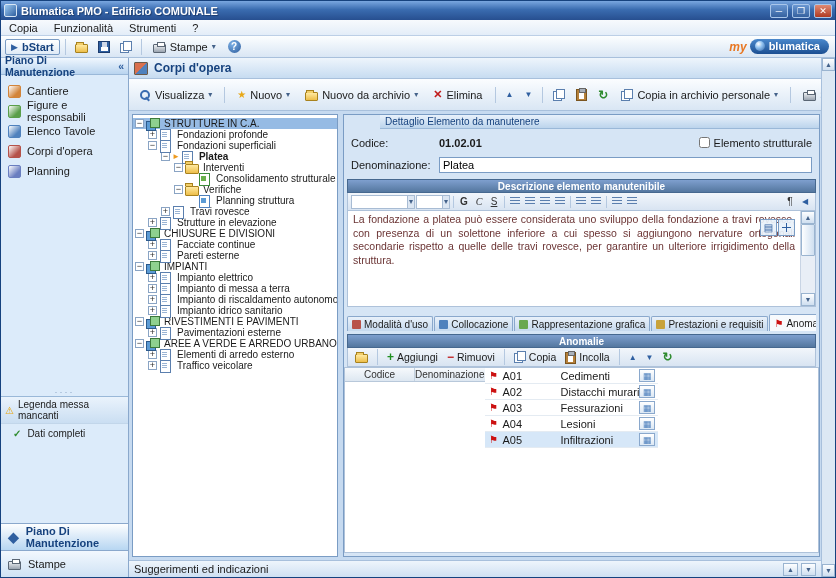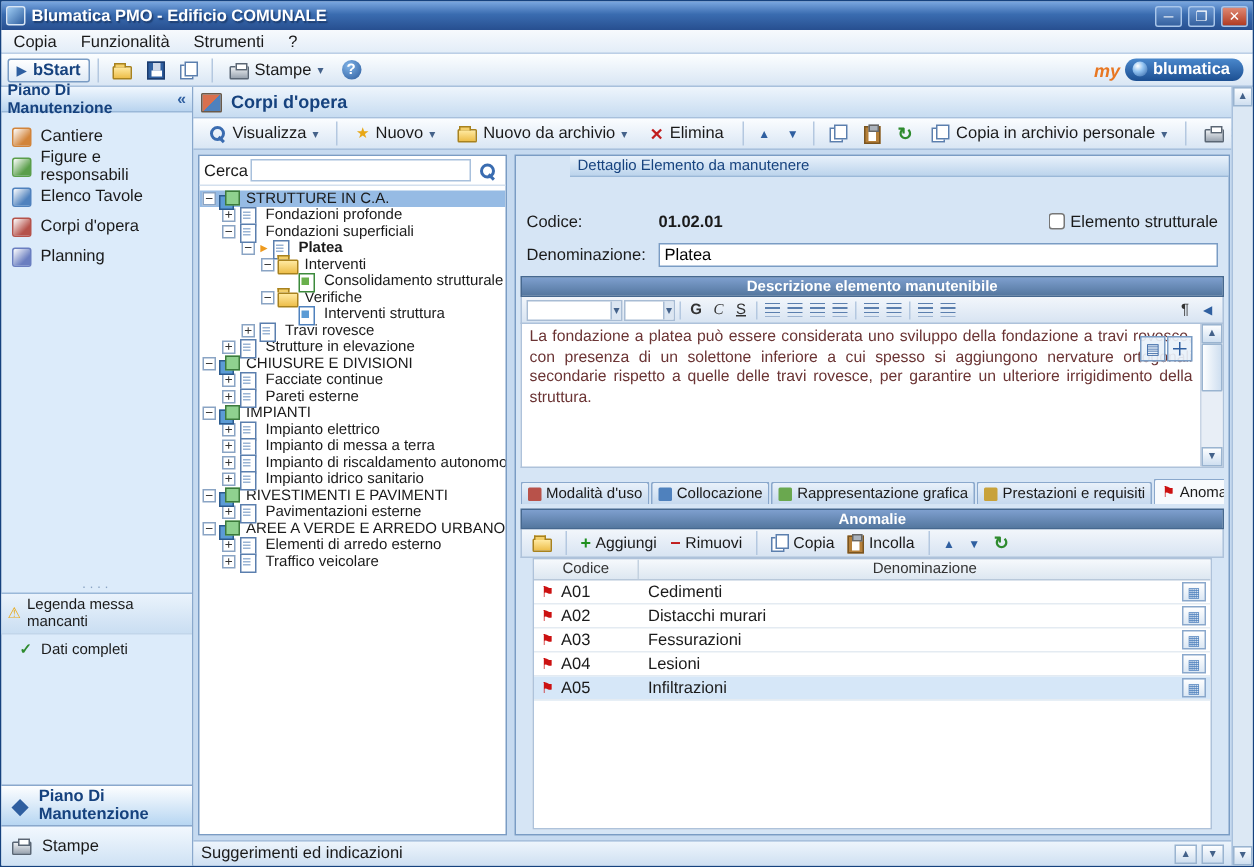--- a/index.html
+++ b/index.html
@@ -77,21 +77,21 @@
   .nav-btn { height:27px; flex:none; border-top:1px solid #8aa8cc; display:flex; align-items:center; gap:7px; padding:0 7px; background:linear-gradient(#f2f8fe,#cfe2f4); }
   .nav-btn.active { background:linear-gradient(#fdfeff,#b7d6f2); font-weight:bold; color:#16427e; }
   .diamond { color:#2f5fa0; font-size:14px; }
 
   
   .main { flex:1; display:flex; min-width:0; background:#c6daf0; }
   .main-center { flex:1; display:flex; flex-direction:column; min-width:0; }
   .page-header { height:21px; flex:none; display:flex; align-items:center; gap:6px; padding:0 5px; background:linear-gradient(#eef5fc,#c7dcf1); border-bottom:1px solid #a8c0dc; }
   .ph-ico { width:14px; height:13px; flex:none; background:linear-gradient(135deg,#d9704e 0 50%,#4f81bd 50% 100%); border:1px solid #6a5a4a; border-radius:1px; }
   .ph-title { font-weight:bold; font-size:12px; color:#16427e; }
-  .main-toolbar { height:21px; flex:none; display:flex; align-items:center; gap:3px; padding:0 4px; background:linear-gradient(#fbfdff,#d9e6f4); border-bottom:1px solid #a8c0dc; white-space:nowrap; overflow:hidden; }
+  .main-toolbar { height:32px; flex:none; display:flex; align-items:center; gap:3px; padding:0 4px; background:linear-gradient(#fbfdff,#d9e6f4); border-bottom:1px solid #a8c0dc; white-space:nowrap; overflow:hidden; }
 
   .panels { flex:1; display:flex; min-height:0; padding:3px 1px 3px 3px; gap:5px; }
 
   
   .tree-panel { width:206px; flex:none; background:#fff; border:1px solid #7a9cc4; display:flex; flex-direction:column; }
   .search-row { height:20px; flex:none; display:flex; align-items:center; gap:2px; padding:1px 3px; border-bottom:1px solid #d4e0ee; }
   .search-input { flex:1; height:15px; min-width:0; border:1px solid #a8c0dc; font:11px "Liberation Sans",sans-serif; padding:0 2px; }
   .search-btn { width:18px; height:16px; display:flex; align-items:center; justify-content:center; flex:none; }
   .tree { flex:1; overflow:hidden; padding-top:3px; font-size:10px; }
   .tree-row { height:11px; display:flex; align-items:center; white-space:nowrap; }
@@ -109,21 +109,21 @@
   .tico.doc-green::before { content:""; position:absolute; left:1px; top:0; width:9px; height:11px; background:#fff; border:1px solid #3c8a3c; }
   .tico.doc-green::after { content:""; position:absolute; left:3px; top:3px; width:5px; height:5px; background:#6ab04c; }
   .tico.doc-blue::before { content:""; position:absolute; left:1px; top:0; width:9px; height:11px; background:#fff; border:1px solid #4f81bd; }
   .tico.doc-blue::after { content:""; position:absolute; left:3px; top:3px; width:5px; height:5px; background:#5b9bd5; }
   .tlabel { padding:0 2px; }
   .tlabel.b { font-weight:bold; }
 
   
   .detail-panel { flex:1; min-width:0; background:#d6e5f5; border:1px solid #7a9cc4; display:flex; flex-direction:column; }
   .sub-header { height:14px; flex:none; background:linear-gradient(#e8f1fb,#bcd4ec); border-bottom:1px solid #9ab8d8; color:#16427e; padding:0 5px; font-size:10px; line-height:14px;margin-left:36px; }
-  .form { flex:none; padding:21px 7px 3px; display:flex; flex-direction:column; gap:5px; }
+  .form { flex:none; padding:5px 7px 3px; display:flex; flex-direction:column; gap:5px; }
   .form-row { display:flex; align-items:center; height:17px; }
   .flabel { width:88px; flex:none; }
   .fvalue { font-weight:bold; }
   .chk-wrap { margin-left:auto; display:flex; align-items:center; gap:4px; }
   .chk-wrap input { width:11px; height:11px; }
   .finput { flex:1; height:16px; min-width:0; border:1px solid #7a9cc4; font:11px "Liberation Sans",sans-serif; padding:0 3px; background:#fff; }
   .section-header { height:14px; flex:none; text-align:center; color:#fff; font-weight:bold; font-size:10px; line-height:13px; background:linear-gradient(var(--section-header,#7e9fce),#54779f); border:1px solid #46688f; margin:3px 3px 0; }
   .rtf-toolbar { height:18px; flex:none; margin:0 3px; background:linear-gradient(#f2f6fb,#d8e4f2); border:1px solid #aec2da; border-top:none; display:flex; align-items:center; gap:1px; padding:0 3px; overflow:hidden; }
   .rt-combo { width:64px; height:14px; background:#fff; border:1px solid #a8bcd4; display:flex; align-items:center; justify-content:flex-end; flex:none; }
   .rt-combo.small { width:34px; }
@@ -148,21 +148,21 @@
   .fb-cross::after { content:""; position:absolute; left:0; top:4px; width:9px; height:1px; background:#2f5fa0; }
 
   .tabs { height:17px; flex:none; margin:7px 3px 0; display:flex; gap:1px; align-items:flex-end; overflow:hidden; }
   .tab { height:15px; display:flex; align-items:center; gap:3px; padding:0 4px; border:1px solid #8aa8cc; border-bottom:none; border-radius:2px 2px 0 0; background:linear-gradient(#e9f1fa,#c6d9ee); font-size:10px; white-space:nowrap; }
   .tab.active { background:#f7fafd; height:17px; }
   .tab-ico { width:9px; height:9px; border-radius:1px; flex:none; }
   .tab-flag { color:var(--flag-red,#cc1111); font-size:10px; }
 
   .anom-toolbar { height:19px; flex:none; margin:0 3px; background:linear-gradient(#f2f6fb,#d8e4f2); border:1px solid #aec2da; border-top:none; display:flex; align-items:center; gap:3px; padding:0 4px; font-size:10.5px; }
   .at-btn { display:inline-flex; align-items:center; gap:3px; padding:0 3px; }
-  .grid { flex:1; min-height:0; margin:0 11px 3px; border:1px solid #aec2da; background:#fff; display:flex; flex-direction:column; overflow:hidden; }
+  .grid { flex:1; min-height:0; margin:0 0 3px; border:1px solid #aec2da; background:#fff; display:flex; overflow:hidden; }
   .grid-header { height:14px; flex:none; display:flex; background:linear-gradient(#f6f9fc,#dde7f1); border-bottom:1px solid #b8c8da; font-size:10px; color:#333; }
   .gh-cod { width:70px; flex:none; border-right:1px solid #c4d2e0; text-align:center; line-height:13px; }
   .gh-den { flex:1; text-align:center; line-height:13px; }
   .grid-row { height:16px; flex:none; display:flex; align-items:center; border-bottom:1px solid #e4ebf2; }
   .grid-row.selected { background:#d6e7f8; }
   .cell-flag { width:18px; flex:none; text-align:center; color:var(--flag-red,#cc1111); font-size:10px; }
   .cell-cod { width:52px; flex:none; }
   .cell-den { flex:1; padding-left:6px; }
   .row-btn { width:16px; height:13px; flex:none; margin-right:3px; border:1px solid #8aa8cc; background:linear-gradient(#ffffff,#dce8f4); color:#4f81bd; font-size:9px; line-height:12px; text-align:center; }
 
@@ -328,27 +328,20 @@
           <span class="tb-sep"></span>
           <span class="tb-btn disabled">
             <span class="ico-printer"></span>
             <span>Stampa scheda</span>
           </span>
         </div>
 
         <div class="panels">
 
           <div class="tree-panel">
-            <div class="search-row">
-              <span class="search-label">Cerca</span>
-              <input class="search-input" style="">
-              <span class="search-btn">
-                  <span class="ico-magnifier"></span>
-                </span>
-            </div>
             <div class="tree">
                 <div class="tree-row selected" style="padding-left: 2px;">
                   <span class="expander">−</span>
                   <span class="tico category"></span>
                   <span class="tlabel">STRUTTURE IN C.A.</span>
                 </div>
                 <div class="tree-row" style="padding-left: 15px;">
                   <span class="expander">+</span>
                   <span class="tico element"></span>
                   <span class="tlabel">Fondazioni profonde</span>
@@ -375,21 +368,21 @@
                   <span class="tlabel">Consolidamento strutturale</span>
                 </div>
                 <div class="tree-row" style="padding-left: 41px;">
                   <span class="expander">−</span>
                   <span class="tico folder"></span>
                   <span class="tlabel">Verifiche</span>
                 </div>
                 <div class="tree-row" style="padding-left: 54px;">
                   <span class="expander blank"></span>
                   <span class="tico doc-blue"></span>
-                  <span class="tlabel">Interventi struttura</span>
+                  <span class="tlabel">Planning struttura</span>
                 </div>
                 <div class="tree-row" style="padding-left: 28px;">
                   <span class="expander">+</span>
                   <span class="tico element"></span>
                   <span class="tlabel">Travi rovesce</span>
                 </div>
                 <div class="tree-row" style="padding-left: 15px;">
                   <span class="expander">+</span>
                   <span class="tico element"></span>
                   <span class="tlabel">Strutture in elevazione</span>

